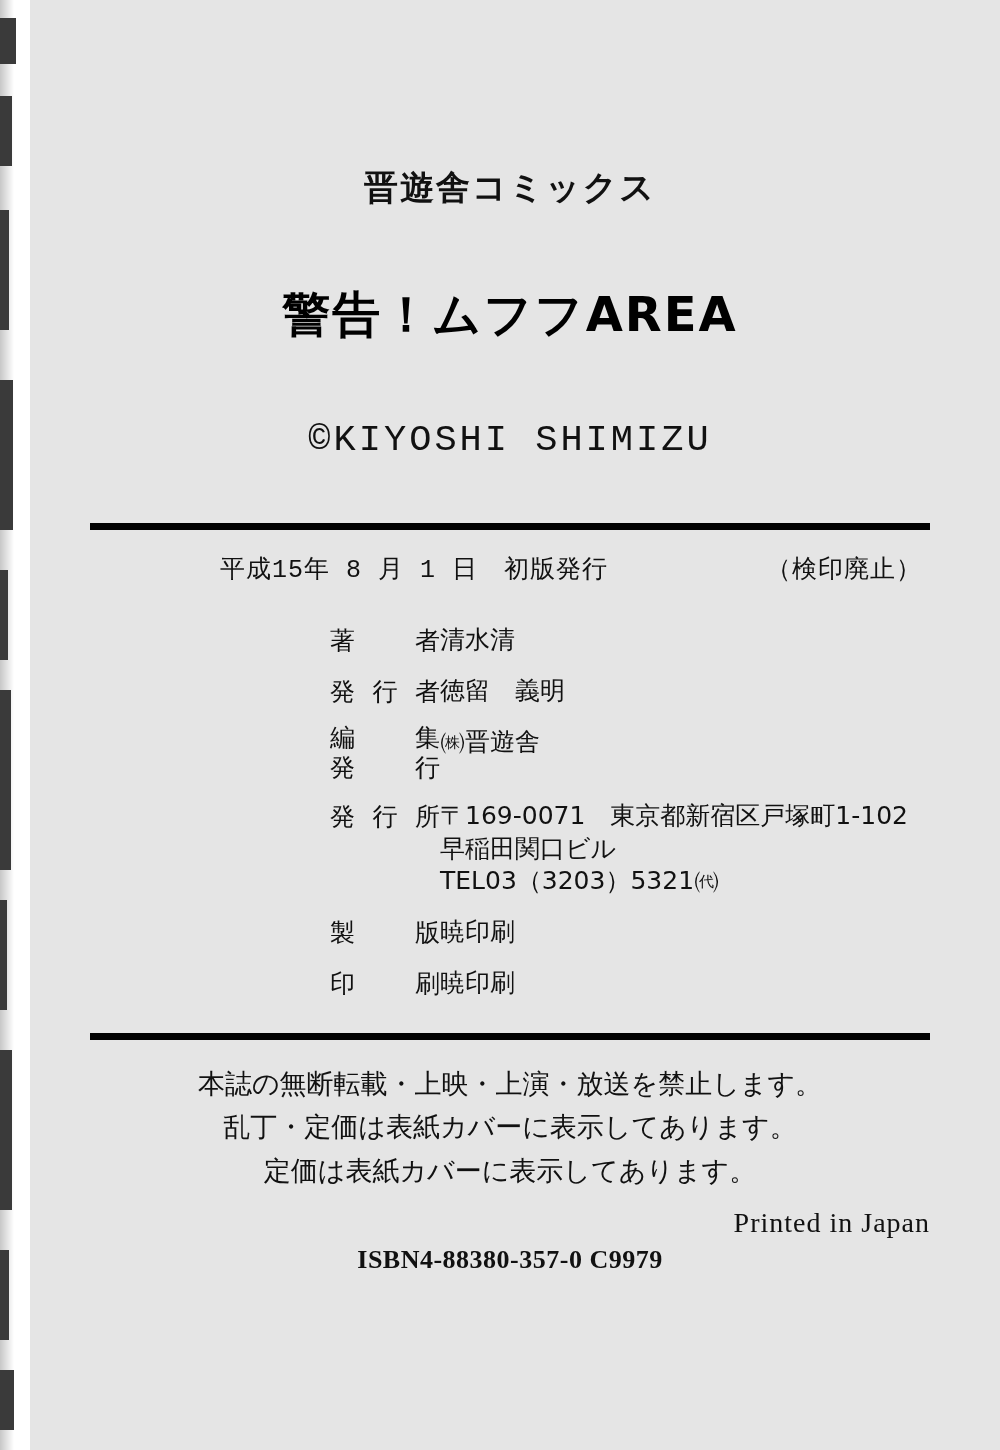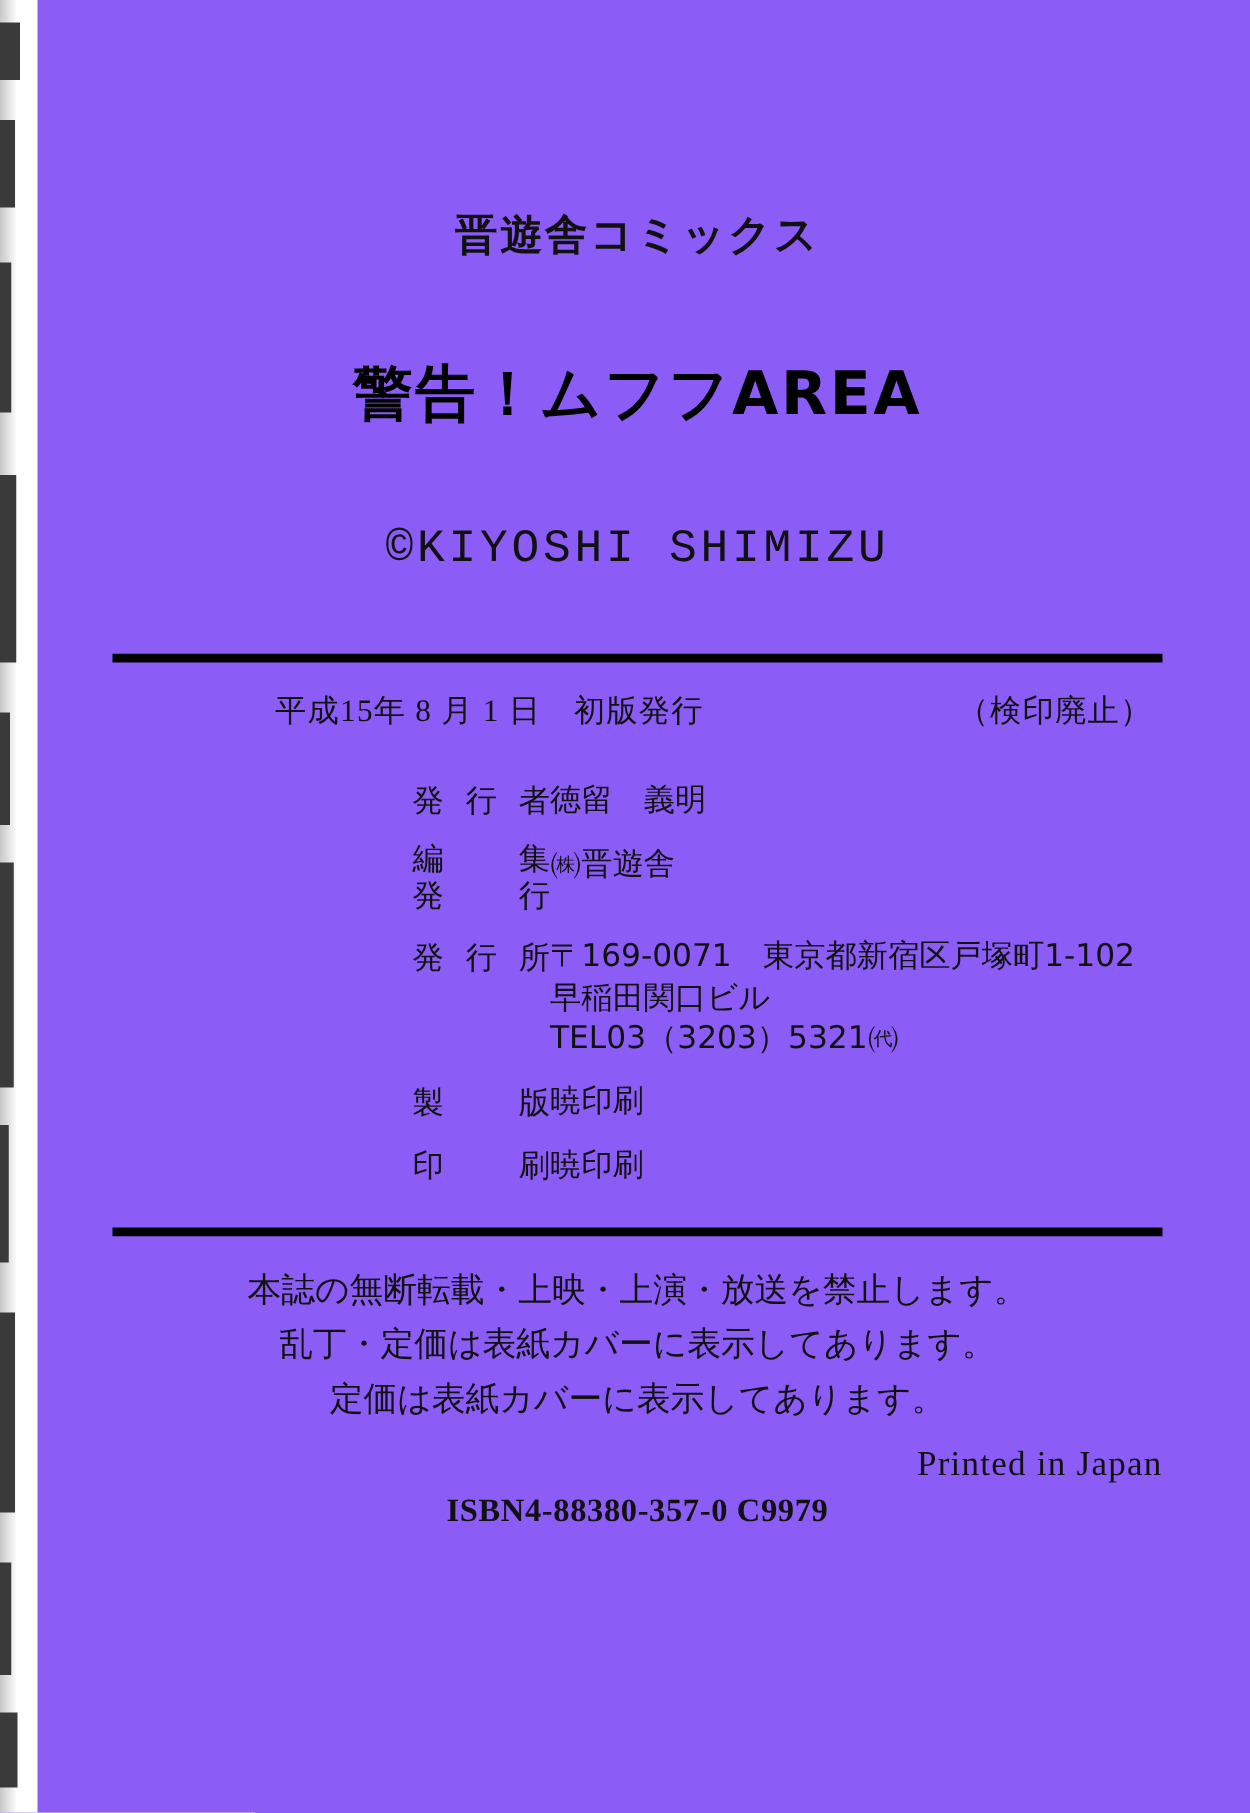--- a/index.html
+++ b/index.html
@@ -13,21 +13,21 @@
     position: relative;
     font-family: "Liberation Sans", sans-serif;
     color: #111111;
     overflow: hidden;
   }
 
   
   .page {
     position: absolute;
     inset: 0;
-    background: #8b5cf6;
+    background: #e5e5e5;
   }
 
   
   .left-edge {
     position: absolute;
     left: 0;
     top: 0;
     width: 30px;
     height: 100%;
     background: #ffffff;
@@ -88,21 +88,21 @@
   }
   .rule-thick.bottom {
     margin-top: 24px;
   }
 
   .pubdate-row {
     display: flex;
     justify-content: space-between;
     align-items: baseline;
     margin-top: 22px;
-    font-family: Liberation Serif, serif;
+    font-family: Liberation Mono, monospace;
     font-size: 25px;
   }
   .pubdate-left {
     padding-left: 130px;
     letter-spacing: 1px;
   }
   .pubdate-left .gap {
     display: inline-block;
     width: 26px;
   }
@@ -192,20 +192,24 @@
 
     <div class="rule-thick"></div>
 
     <div class="pubdate-row">
       <div class="pubdate-left"><span>平成15年 8 月 1 日</span><span class="gap"></span><span>初版発行</span></div>
       <div class="pubdate-right">（検印廃止）</div>
     </div>
 
     <table class="credits">
       <tbody>
+          <tr>
+        <td class="label">著　者</td>
+        <td class="value">清水清</td>
+      </tr>
       <tr>
         <td class="label">発行者</td>
         <td class="value">徳留　義明</td>
       </tr>
       <tr>
         <td class="label twoline" style="white-space:pre-line;">編集
 発行</td>
         <td class="value">㈱晋遊舎</td>
       </tr>
       <tr>

